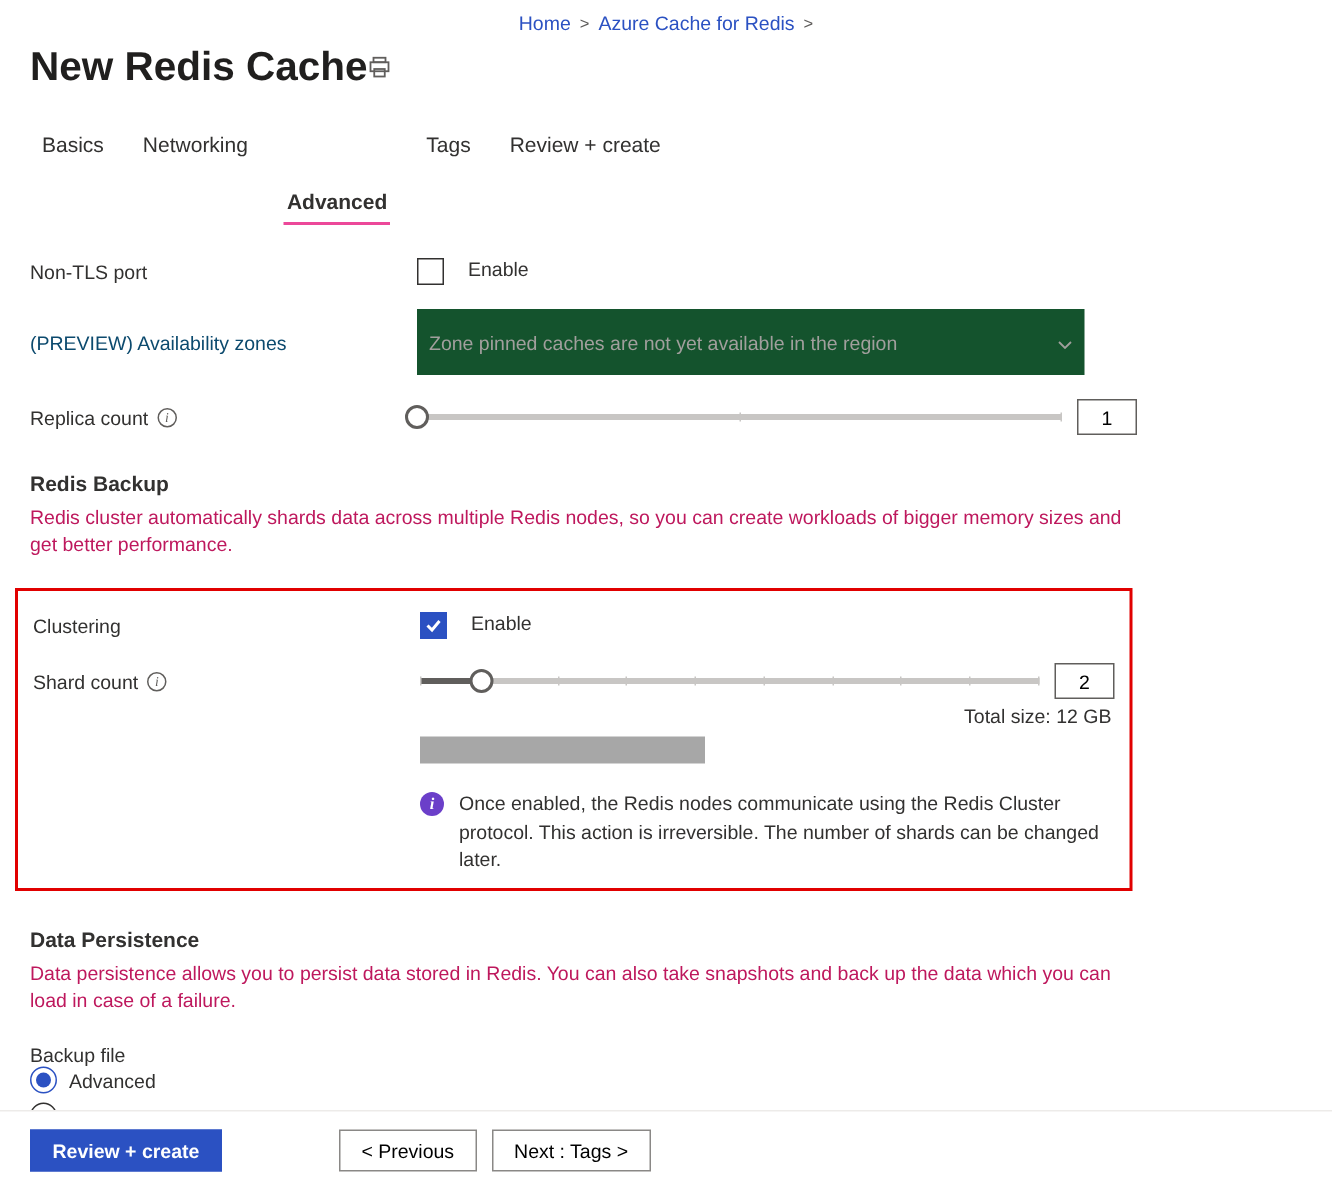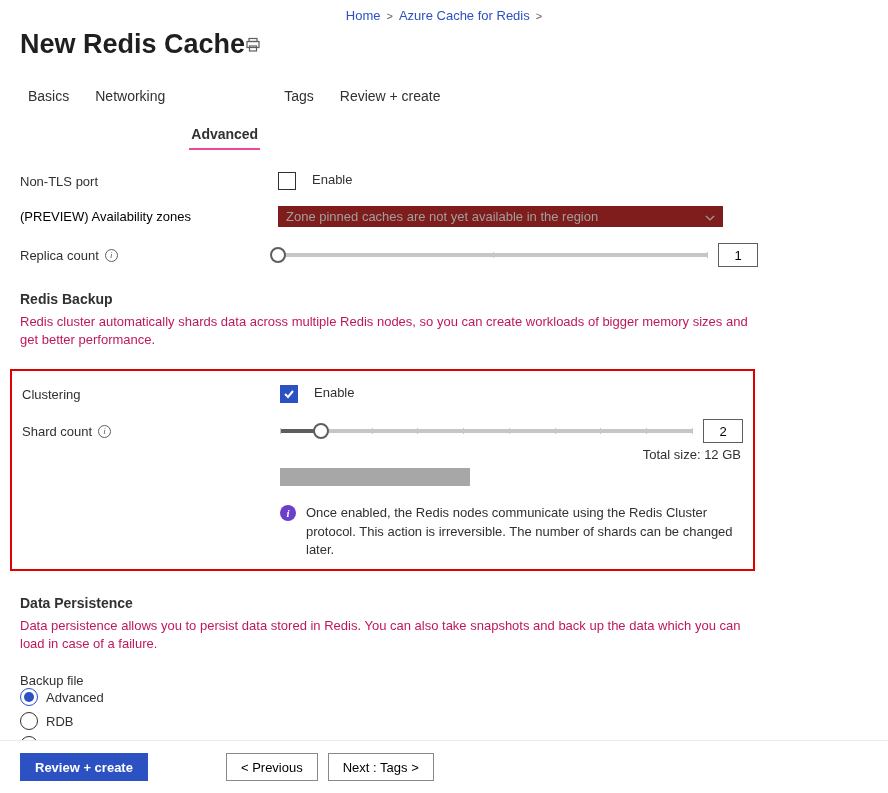--- a/index.html
+++ b/index.html
@@ -70,21 +70,21 @@
     }
     .form-label {
       width: 258px;
       flex-shrink: 0;
       font-size: 13px;
       color: #323130;
       display: flex;
       align-items: center;
       gap: 6px;
     }
-    .form-label.disabled { color: #000000; }
+    .form-label.disabled { color: #0c4a6e; }
     .form-control {
       flex: 1;
       display: flex;
       align-items: flex-start;
       gap: 8px;
     }
     
     .checkbox {
       width: 18px; height: 18px;
       border: 1px solid #323130;
@@ -97,22 +97,22 @@
     .checkbox.checked {
       background: #2b51c2;
       border-color: #2b51c2;
     }
     .checkbox.checked svg { width: 12px; height: 12px; }
     .checkbox-label { font-size: 13px; margin-left: 8px; }
     
     .disabled-select {
       flex: 1;
       max-width: 445px;
-      height: 21px;
-      background: #7f1d1d;
+      height: 44px;
+      background: #14532d;
       color: #a19f9d;
       padding: 0 8px;
       display: flex;
       align-items: center;
       justify-content: space-between;
       font-size: 13px;
     }
     
     .slider-wrap {
       flex: 1;

